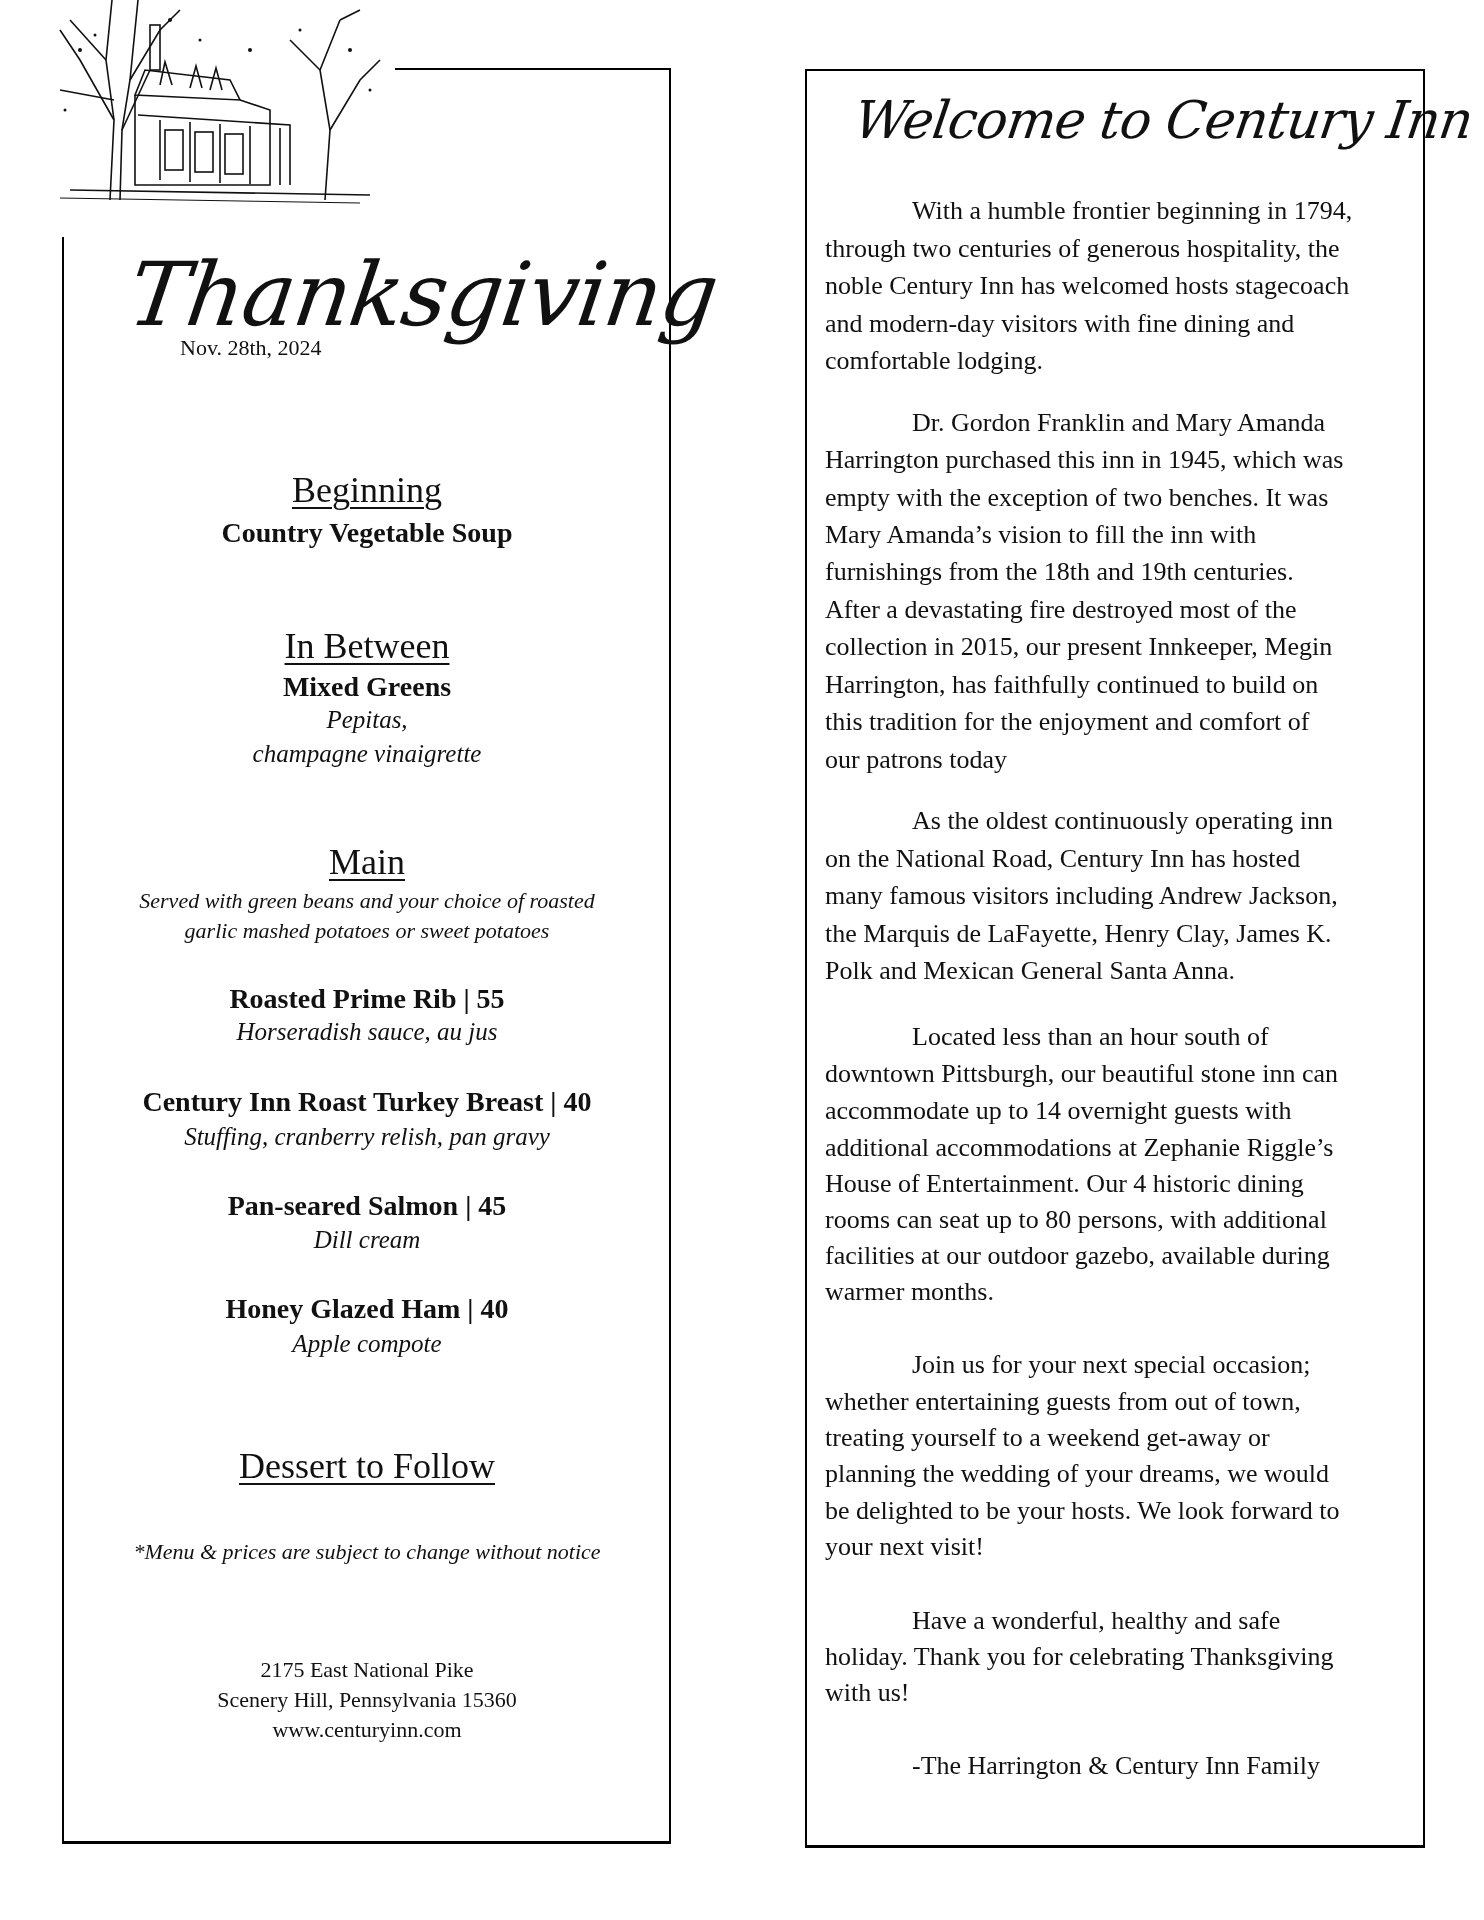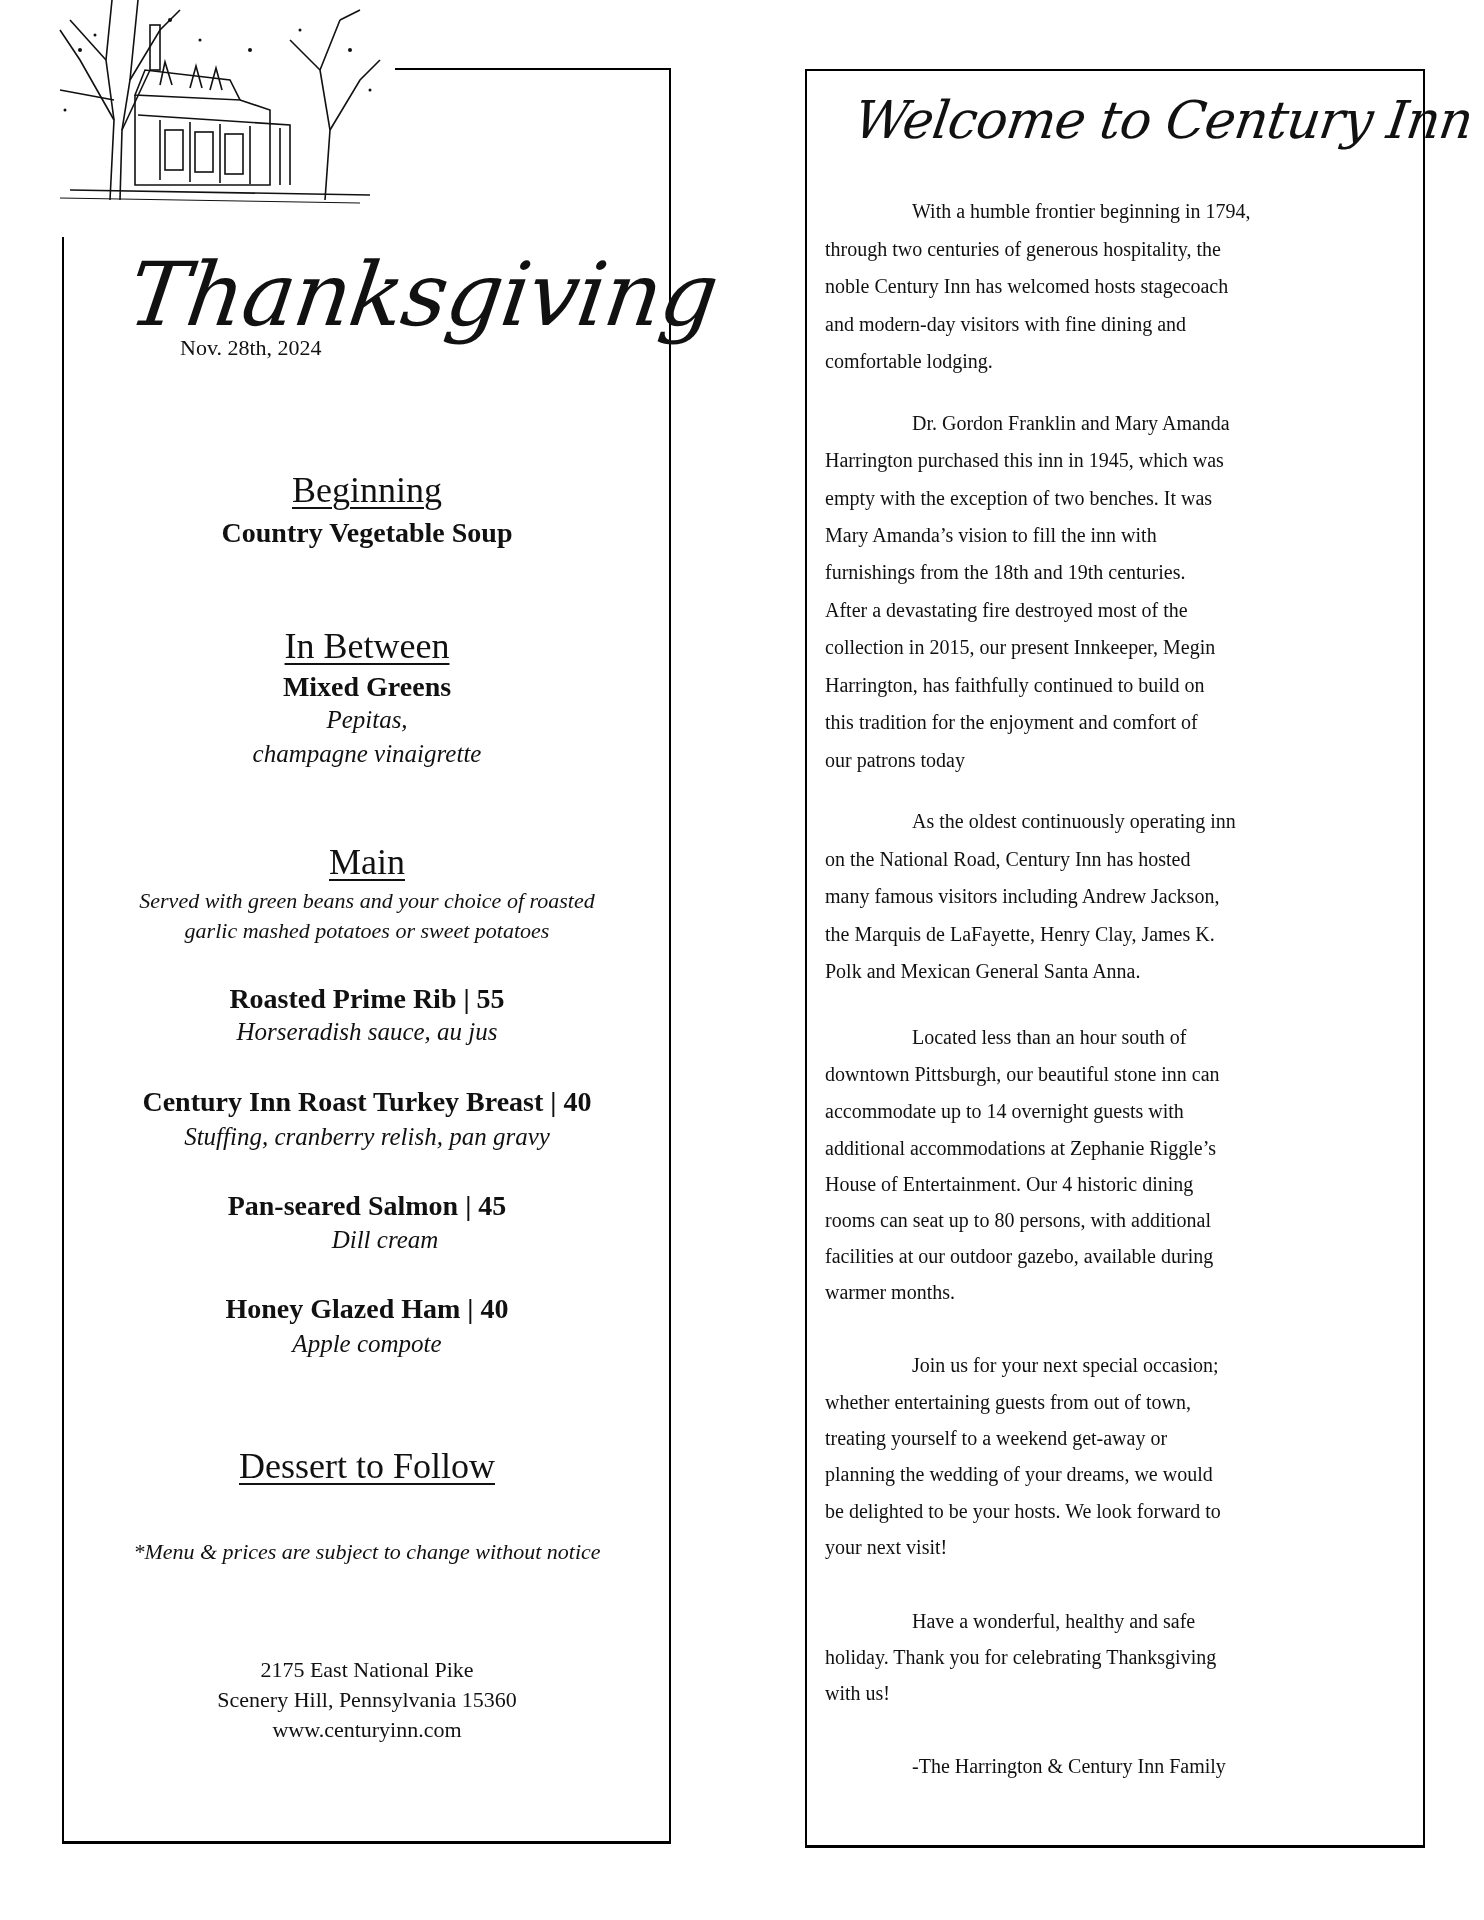--- a/index.html
+++ b/index.html
@@ -14,21 +14,21 @@
   .lc { left:64px; width:606px; text-align:center; }
   .script { font-family:"DejaVu Serif", serif; font-style:italic; font-weight:normal; letter-spacing:-1px; }
   .title-script { left:130px; top:294px; font-size:88px; transform:translateY(-50%) skewX(-8deg); }
   .date { left:180px; top:348px; font-size:22px; }
   .heading { font-size:36px; font-weight:normal; text-decoration:underline; text-underline-offset:5px; text-decoration-thickness:2px; }
   .dish { font-size:28px; font-weight:bold; }
   .desc { font-size:25px; font-style:italic; }
   .note { font-size:22px; font-style:italic; }
   .addr { font-size:22px; }
   .welcome { left:855px; top:120px; font-size:52px; transform:translateY(-50%) skewX(-8deg); }
-  .rtext { position:absolute; left:825px; font-size:20px; white-space:nowrap; transform:translateY(-50%); }
+  .rtext { position:absolute; left:825px; font-size:26px; white-space:nowrap; transform:translateY(-50%); }
   .indent { left:912px; }
 </style>
 </head>
 <body>
 
 <div class="box-left-top"></div>
 <div class="box-left-right"></div>
 <div class="box-left-left"></div>
 <div class="box-left-bottom"></div>
 
@@ -93,21 +93,21 @@
 <div class="line lc note" style="top:901px;">Served with green beans and your choice of roasted</div>
 <div class="line lc note" style="top:931px;">garlic mashed potatoes or sweet potatoes</div>
 
 <div class="line lc dish" style="top:999px;">Roasted Prime Rib | 55</div>
 <div class="line lc desc" style="top:1032px;">Horseradish sauce, au jus</div>
 
 <div class="line lc dish" style="top:1102px;">Century Inn Roast Turkey Breast | 40</div>
 <div class="line lc desc" style="top:1137px;">Stuffing, cranberry relish, pan gravy</div>
 
 <div class="line lc dish" style="top:1206px;">Pan-seared Salmon | 45</div>
-<div class="line lc desc" style="top:1240px;padding-left:18px;">Dill cream</div>
+<div class="line lc desc" style="top:1240px;">Dill cream</div>
 
 <div class="line lc dish" style="top:1309px;">Honey Glazed Ham | 40</div>
 <div class="line lc desc" style="top:1344px;">Apple compote</div>
 
 <div class="line lc heading" style="top:1466px;">Dessert to Follow</div>
 
 <div class="line lc note" style="top:1552px;">*Menu &amp; prices are subject to change without notice</div>
 
 <div class="line lc addr" style="top:1670px;">2175 East National Pike</div>
 <div class="line lc addr" style="top:1700px;">Scenery Hill, Pennsylvania 15360</div>

